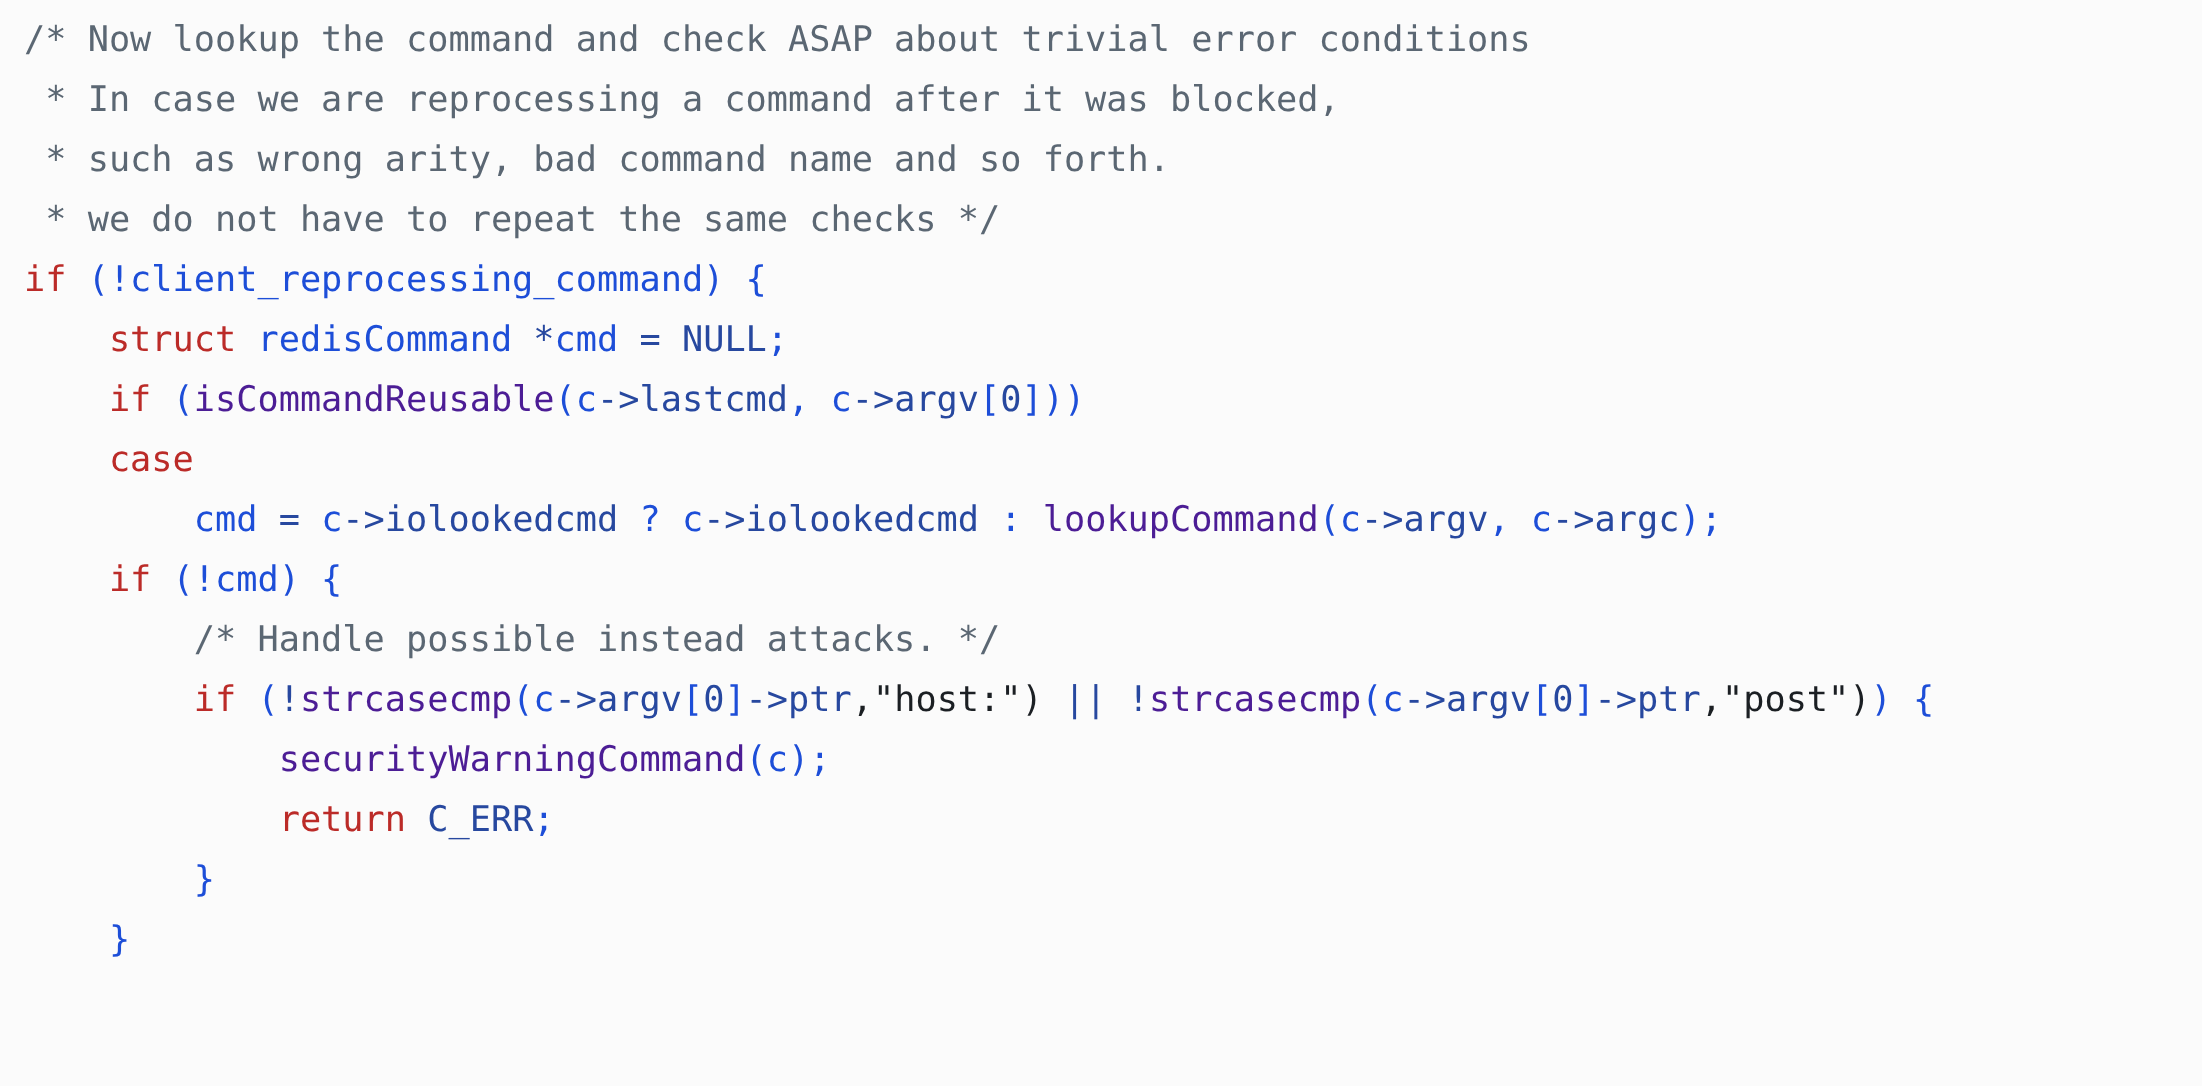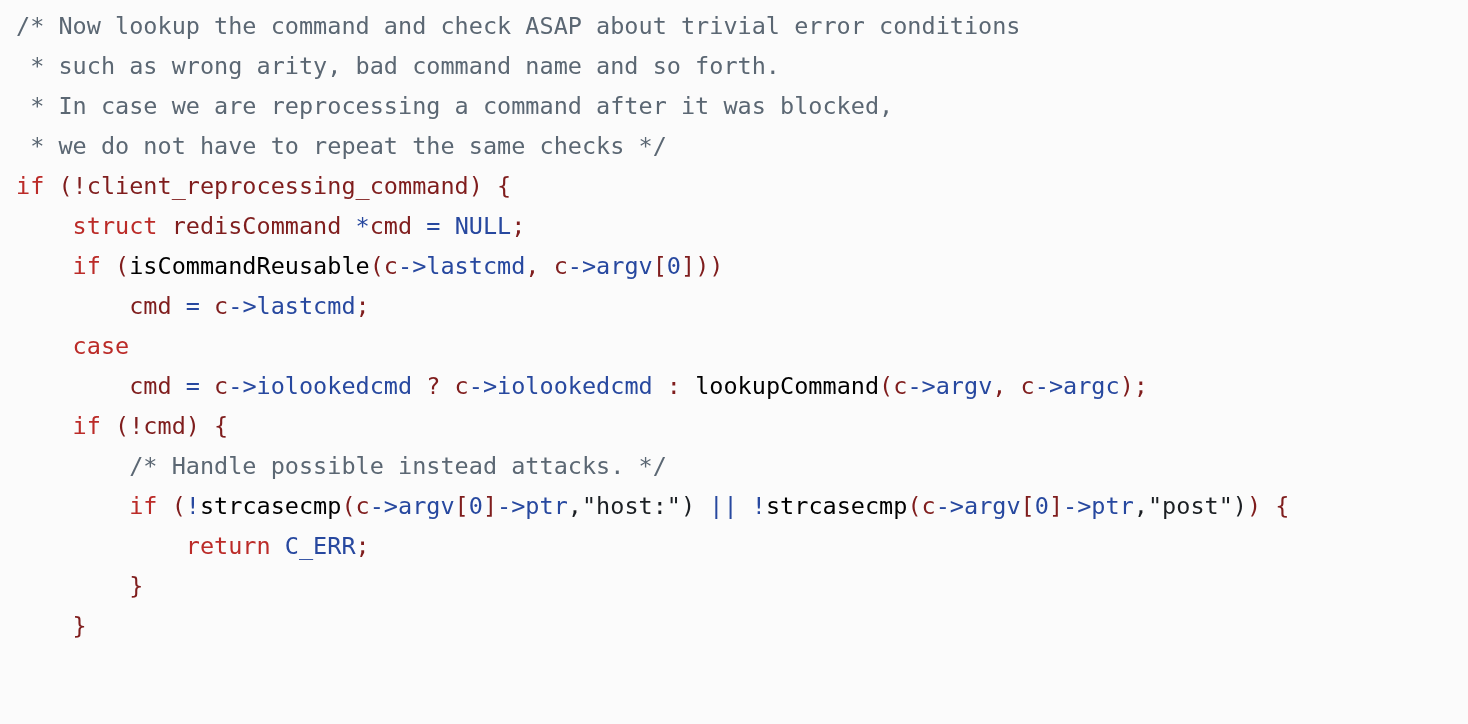--- a/index.html
+++ b/index.html
@@ -24,42 +24,42 @@
   .code-line {
     height: 40px;
     line-height: 40px;
     font-size: 23.5px;
     letter-spacing: 0px;
     white-space: pre;
     font-family: "DejaVu Sans Mono", "Liberation Mono", monospace;
     color: #24292e;
   }
   .tok { white-space: pre; }
-  .tok.plain   { color: #7f1d1d; }
+  .tok.plain   { color: #1d4ed8; }
   .tok.comment { color: #5b6773; }
   .tok.kw      { color: #bb2b28; text-align: center; }
-  .tok.fn      { color: #000000; }
+  .tok.fn      { color: #4c1d95; }
   .tok.blue    { color: #27489f; }
   .tok.str     { color: #1b1f23; }
 </style>
 </head>
 <body>
 
 <div id="code-view" style="background: rgb(251, 251, 251);">
   <div id="code-lines">
       <div class="code-line"><span class="tok comment">/* Now lookup the command and check ASAP about trivial error conditions</span></div>
+      <div class="code-line"><span class="tok comment"> * In case we are reprocessing a command after it was blocked,</span></div>
       <div class="code-line"><span class="tok comment"> * such as wrong arity, bad command name and so forth.</span></div>
-      <div class="code-line"><span class="tok comment"> * In case we are reprocessing a command after it was blocked,</span></div>
       <div class="code-line"><span class="tok comment"> * we do not have to repeat the same checks */</span></div>
       <div class="code-line"><span class="tok kw">if</span><span class="tok plain"> (!client_reprocessing_command) {</span></div>
       <div class="code-line"><span class="tok plain">    </span><span class="tok kw">struct</span><span class="tok plain"> redisCommand </span><span class="tok blue">*</span><span class="tok plain">cmd </span><span class="tok blue">=</span><span class="tok plain"> </span><span class="tok blue">NULL</span><span class="tok plain">;</span></div>
       <div class="code-line"><span class="tok plain">    </span><span class="tok kw">if</span><span class="tok plain"> (</span><span class="tok fn">isCommandReusable</span><span class="tok plain">(c</span><span class="tok blue">-&gt;lastcmd</span><span class="tok plain">, c</span><span class="tok blue">-&gt;argv</span><span class="tok plain">[</span><span class="tok blue">0</span><span class="tok plain">]))</span></div>
-      <div class="code-line"><span class="tok plain">        cmd </span><span class="tok blue">=</span><span class="tok plain"> c</span><span class="tok blue">-&gt;lastcmd</span><span class="tok plain">;</span></div>
       <div class="code-line"><span class="tok plain">    </span><span class="tok kw">case</span></div>
       <div class="code-line"><span class="tok plain">        cmd </span><span class="tok blue">=</span><span class="tok plain"> c</span><span class="tok blue">-&gt;iolookedcmd</span><span class="tok plain"> ? c</span><span class="tok blue">-&gt;iolookedcmd</span><span class="tok plain"> : </span><span class="tok fn">lookupCommand</span><span class="tok plain">(c</span><span class="tok blue">-&gt;argv</span><span class="tok plain">, c</span><span class="tok blue">-&gt;argc</span><span class="tok plain">);</span></div>
       <div class="code-line"><span class="tok plain">    </span><span class="tok kw">if</span><span class="tok plain"> (!cmd) {</span></div>
       <div class="code-line"><span class="tok plain">        </span><span class="tok comment">/* Handle possible instead attacks. */</span></div>
       <div class="code-line"><span class="tok plain">        </span><span class="tok kw">if</span><span class="tok plain"> (</span><span class="tok blue">!</span><span class="tok fn">strcasecmp</span><span class="tok plain">(c</span><span class="tok blue">-&gt;argv</span><span class="tok plain">[</span><span class="tok blue">0</span><span class="tok plain">]</span><span class="tok blue">-&gt;ptr</span><span class="tok str">,"host:")</span><span class="tok plain"> </span><span class="tok blue">||</span><span class="tok plain"> </span><span class="tok blue">!</span><span class="tok fn">strcasecmp</span><span class="tok plain">(c</span><span class="tok blue">-&gt;argv</span><span class="tok plain">[</span><span class="tok blue">0</span><span class="tok plain">]</span><span class="tok blue">-&gt;ptr</span><span class="tok str">,"post")</span><span class="tok plain">) {</span></div>
+      <div class="code-line"><span class="tok plain">            </span><span class="tok fn">securityWarningCommand</span><span class="tok plain">(c);</span></div>
       <div class="code-line"><span class="tok plain">            </span><span class="tok kw">return</span><span class="tok plain"> </span><span class="tok blue">C_ERR</span><span class="tok plain">;</span></div>
       <div class="code-line"><span class="tok plain">        }</span></div>
       <div class="code-line"><span class="tok plain">    }</span></div>
     </div>
 </div>
 
 </body></html>

